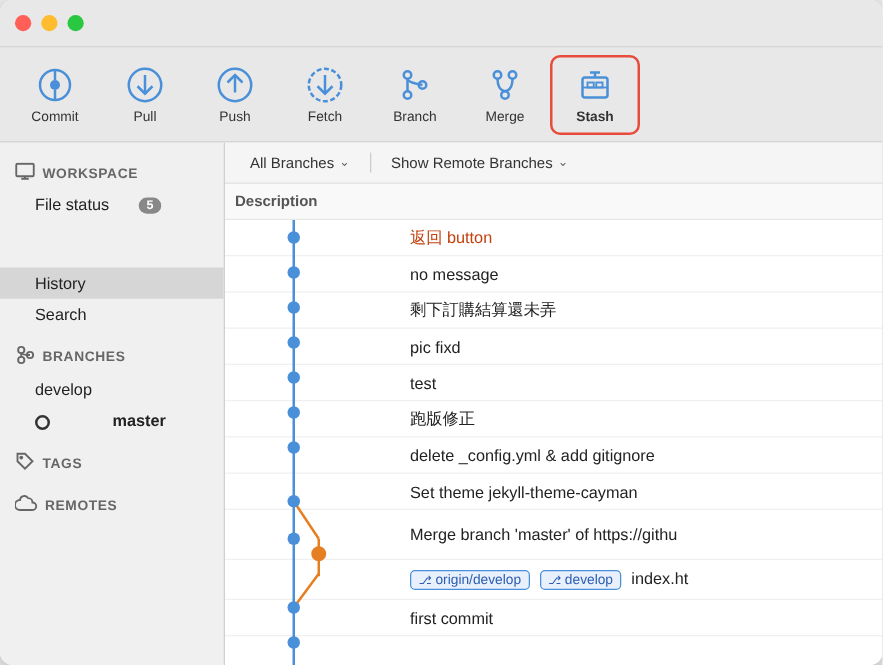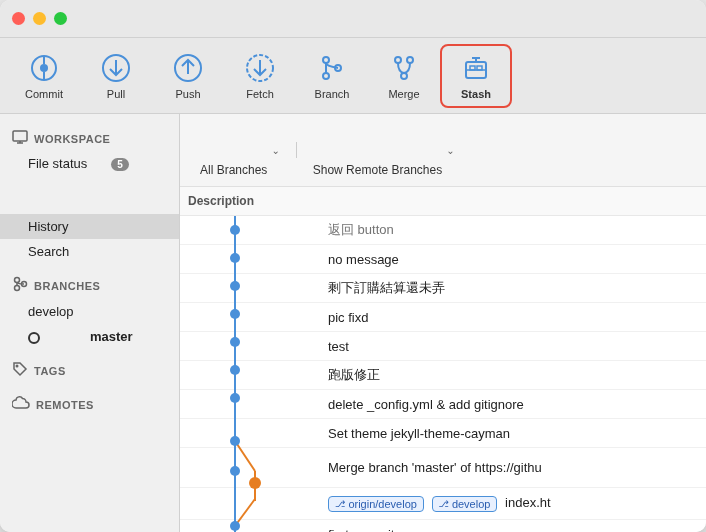--- a/index.html
+++ b/index.html
@@ -178,21 +178,21 @@
     }
     .branch-selector {
       display: flex;
       align-items: center;
       gap: 4px;
       cursor: pointer;
       padding: 3px 8px;
       border-radius: 4px;
       background: transparent;
     }
-    .branch-selector-label { font-size: 12px; color: #333; margin-top: 40px; }
+    .branch-selector-label { font-size: 12px; color: #333; }
     .chevron-icon { font-size: 10px; color: #666; }
     .branch-separator { width: 1px; height: 16px; background: #ccc; }
 
     
     .commit-list {
       display: flex;
       flex-direction: column;
       overflow-y: auto;
       flex: 1;
     }
@@ -477,21 +477,21 @@
             <circle cx="55" cy="182" r="5" fill="#4a90d9"></circle>
             <circle cx="55" cy="225" r="5" fill="#4a90d9"></circle>
             <circle cx="55" cy="255" r="5" fill="#4a90d9"></circle>
             <circle cx="75" cy="267" r="6" fill="#e67e22"></circle>
             <circle cx="55" cy="310" r="5" fill="#4a90d9"></circle>
             <circle cx="55" cy="338" r="5" fill="#4a90d9"></circle>
           </svg>
 
           <div class="commit-row">
             <div class="commit-graph"></div>
-            <div class="commit-desc" style="color:#737373;">
+            <div class="commit-desc" style="color:#c2410c;">
               <span>返回 button</span>
             </div>
           </div>
 
           <div class="commit-row">
             <div class="commit-graph"></div>
             <div class="commit-desc">
               <span>no message</span>
             </div>
           </div>

